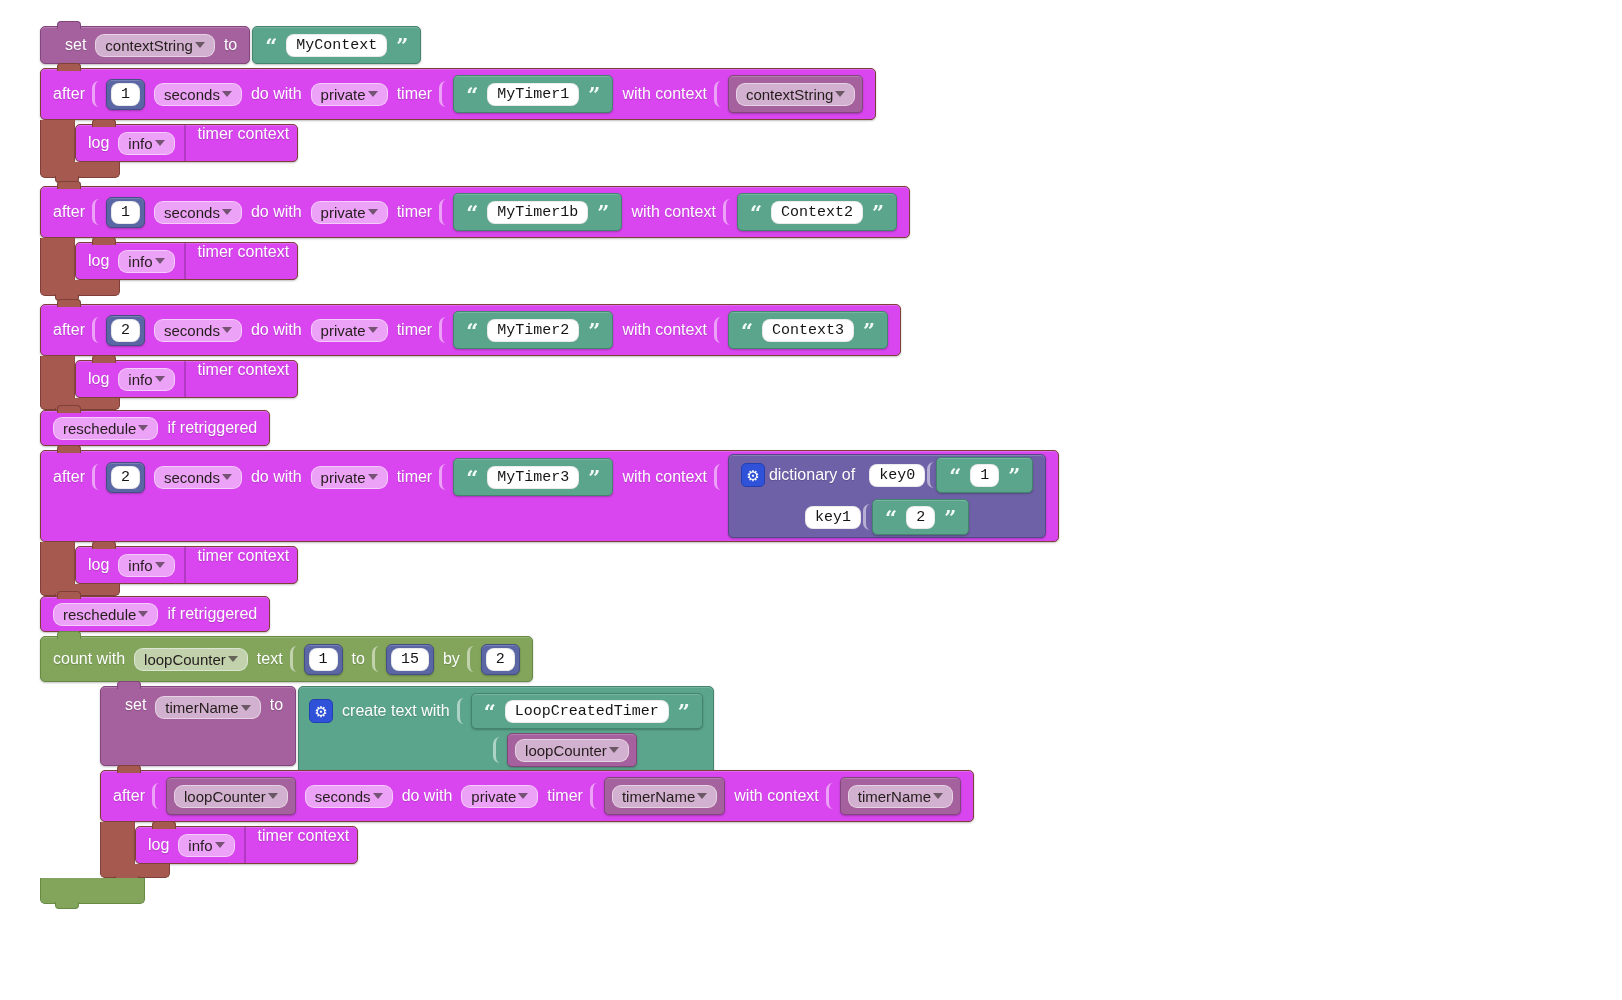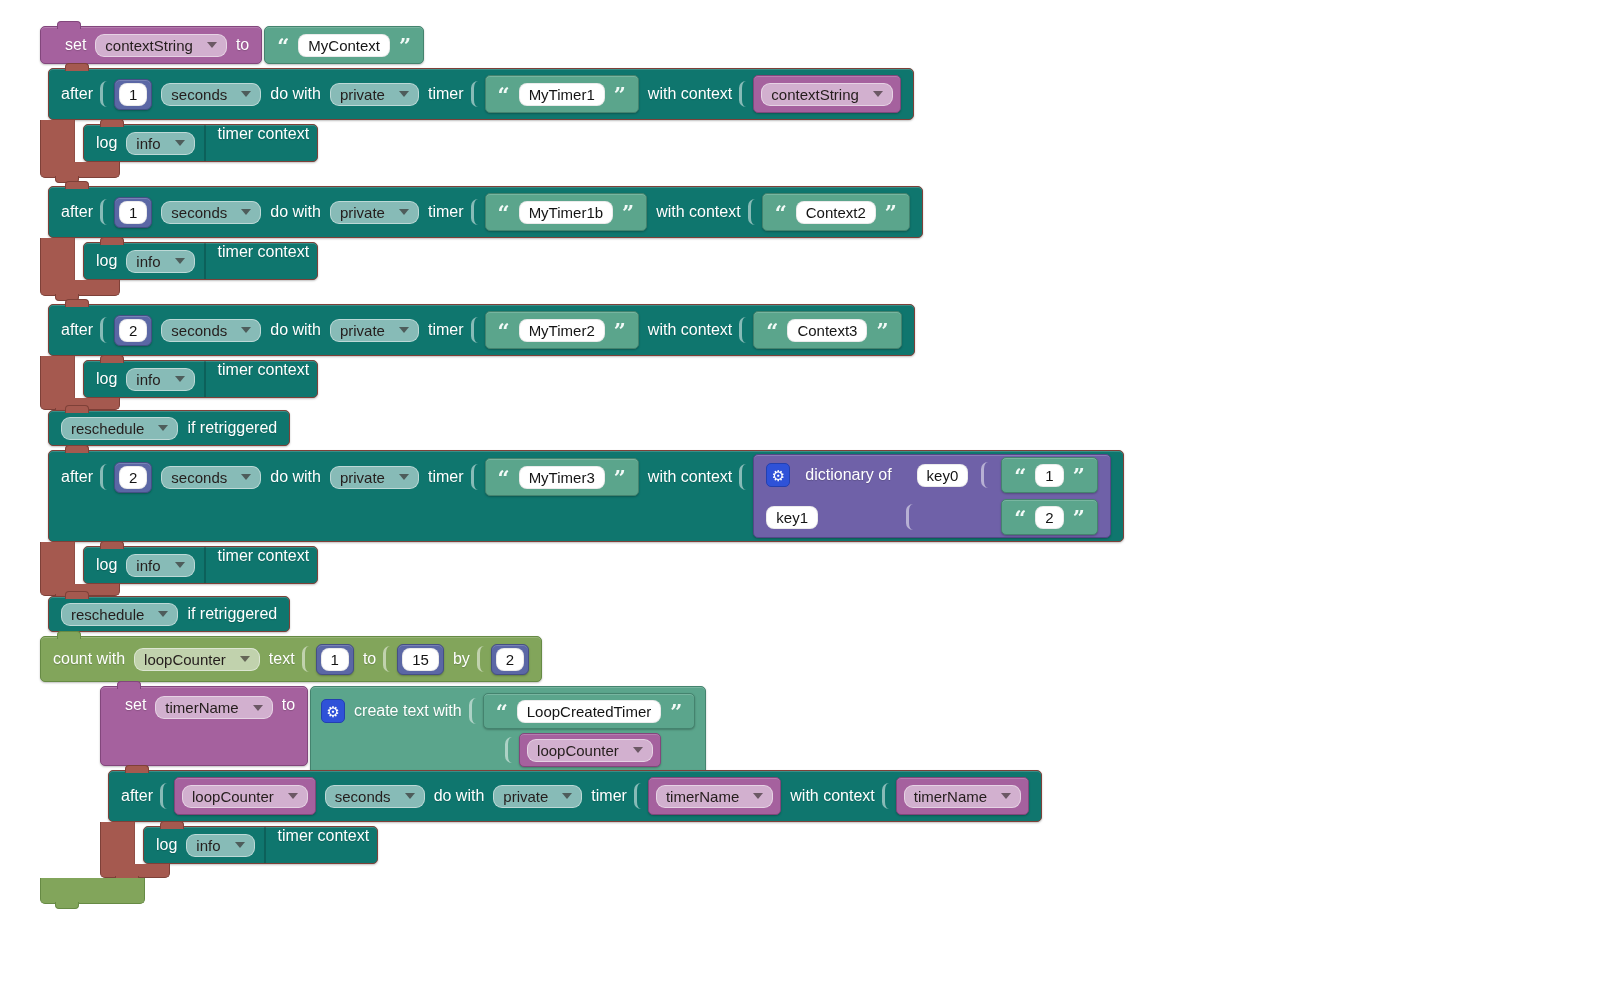--- a/index.html
+++ b/index.html
@@ -5,43 +5,43 @@
   * { box-sizing: border-box; }
   body { margin:0; background:#fff; font-family:"Liberation Sans", sans-serif; }
   .canvas { position:relative; width:1622px; height:1000px; background:#ffffff; overflow:hidden; }
 
   .block { position:relative; display:flex; align-items:center; gap:9px; padding:0 12px;
            border-radius:5px; color:#fff; font-size:16px;
            box-shadow: inset 0 1px 0 rgba(255,255,255,.18), 0 1px 2px rgba(0,0,0,.25); }
   .block.abs { position:absolute; }
   .row { position:absolute; display:flex; align-items:flex-start; gap:2px; }
 
-  .red     { background:#0f766e; border:1px solid #7e4038;margin-left:8px; }
+  .red     { background:#d946ef; border:1px solid #7e4038; }
   .teal    { background:#5ba58c; border:1px solid #44836e; }
   .magenta { background:#a5619e; border:1px solid #82467c;padding-left:24px; }
   .violet  { background:#6f61a8; border:1px solid #554788; }
   .lgreen  { background:#82a55b; border:1px solid #668a44; }
   .mathblue{ background:#5b67a5; border:1px solid #454f85; padding:3px 4px; gap:0; border-radius:6px; }
 
   .bump::before { content:""; position:absolute; top:-6px; left:16px; width:22px; height:7px;
                   border:1px solid; border-bottom:none; border-radius:4px 4px 0 0; }
   .red.bump::before     { background:#a5594f; border-color:#7e4038; }
   .magenta.bump::before { background:#a5619e; border-color:#82467c; }
   .lgreen.bump::before  { background:#82a55b; border-color:#668a44; }
 
   .lbl { white-space:nowrap; text-shadow:0 1px 1px rgba(0,0,0,.18); }
 
-  .dd { display:inline-flex; align-items:center; gap:14px; background:rgba(255,255,255,.5);
+  .dd { display:inline-flex; align-items:center; gap:2px; background:rgba(255,255,255,.5);
         border:1px solid rgba(255,255,255,.45); border-radius:9px; padding:2px 9px;
         color:#241d1c; font-size:15px; white-space:nowrap; cursor:pointer; text-shadow:none; }
   .arr { width:0; height:0; border-left:5px solid transparent; border-right:5px solid transparent;
          border-top:6px solid rgba(40,30,30,.6); }
 
   .field { background:#fff; border-radius:8px; padding:2px 9px; color:#141414; font-size:15px;
-           min-width:16px; text-align:center; border:1px solid rgba(0,0,0,.08); text-shadow:none; }
+           min-width:16px; text-align:center; border:1px solid rgba(0,0,0,.08); text-shadow:none;font-family:Liberation Mono, monospace; }
 
   .q { font-family:"DejaVu Serif", serif; font-weight:bold; font-size:21px; line-height:1;
        color:#f2faf7; }
 
   .plug { width:7px; height:26px; border-left:3px solid rgba(255,255,255,.5);
           border-radius:10px 0 0 10px; margin:0 -2px; flex:0 0 auto; }
 
   .attached { align-self:stretch; display:flex; gap:9px;
               padding:0 4px 0 12px; margin-right:-8px; border-left:2px solid rgba(0,0,0,.18); }
 
@@ -56,21 +56,21 @@
                  border-radius:0 0 4px 4px; }
   .stub.green { background:#82a55b; border-color:#668a44; }
   .stub.green::after { border-color:#668a44; }
 
   .gear { width:24px; height:24px; border-radius:5px; background:#2f52d8; border:1px solid #2340b0;
           display:inline-flex; align-items:center; justify-content:center; cursor:pointer; flex:0 0 auto; }
   .gear::after { content:"\2699"; color:#fff; font-size:15px; line-height:1; }
 
   .hrow { display:flex; align-items:center; gap:9px; height:52px; }
   .dictcol { display:flex; flex-direction:column; gap:6px; }
-  .dictrow { display:flex; align-items:center; gap:15px; width:100%; }
+  .dictrow { display:flex; align-items:center; gap:4px; width:100%; }
   .trow { display:flex; align-items:center; gap:9px; }
   .do-lbl { position:absolute; top:14px; left:16px; color:#fff; font-size:16px; }
 </style>
 </head>
 <body>
 
 <div class="canvas">
 
   <div class="row" style="left:40px; top:26px;">
     <div class="block magenta bump" style="height:38px;">
@@ -257,21 +257,21 @@
           <span class="gear"></span>
           <span class="lbl">dictionary of</span>
           <span class="field" style="margin-left:10px;">key0</span>
           <span class="plug"></span>
           <div class="block teal" style="height:36px;">
             <span class="q">“</span>
             <span class="field">1</span>
             <span class="q">”</span>
           </div>
         </div>
-        <div class="dictrow" style="justify-content:space-between;">
+        <div class="dictrow" style="justify-content:center;">
           <span class="field">key1</span>
           <span class="plug"></span>
           <div class="block teal" style="height:36px;">
             <span class="q">“</span>
             <span class="field">2</span>
             <span class="q">”</span>
           </div>
         </div>
       </div>
     </div>

